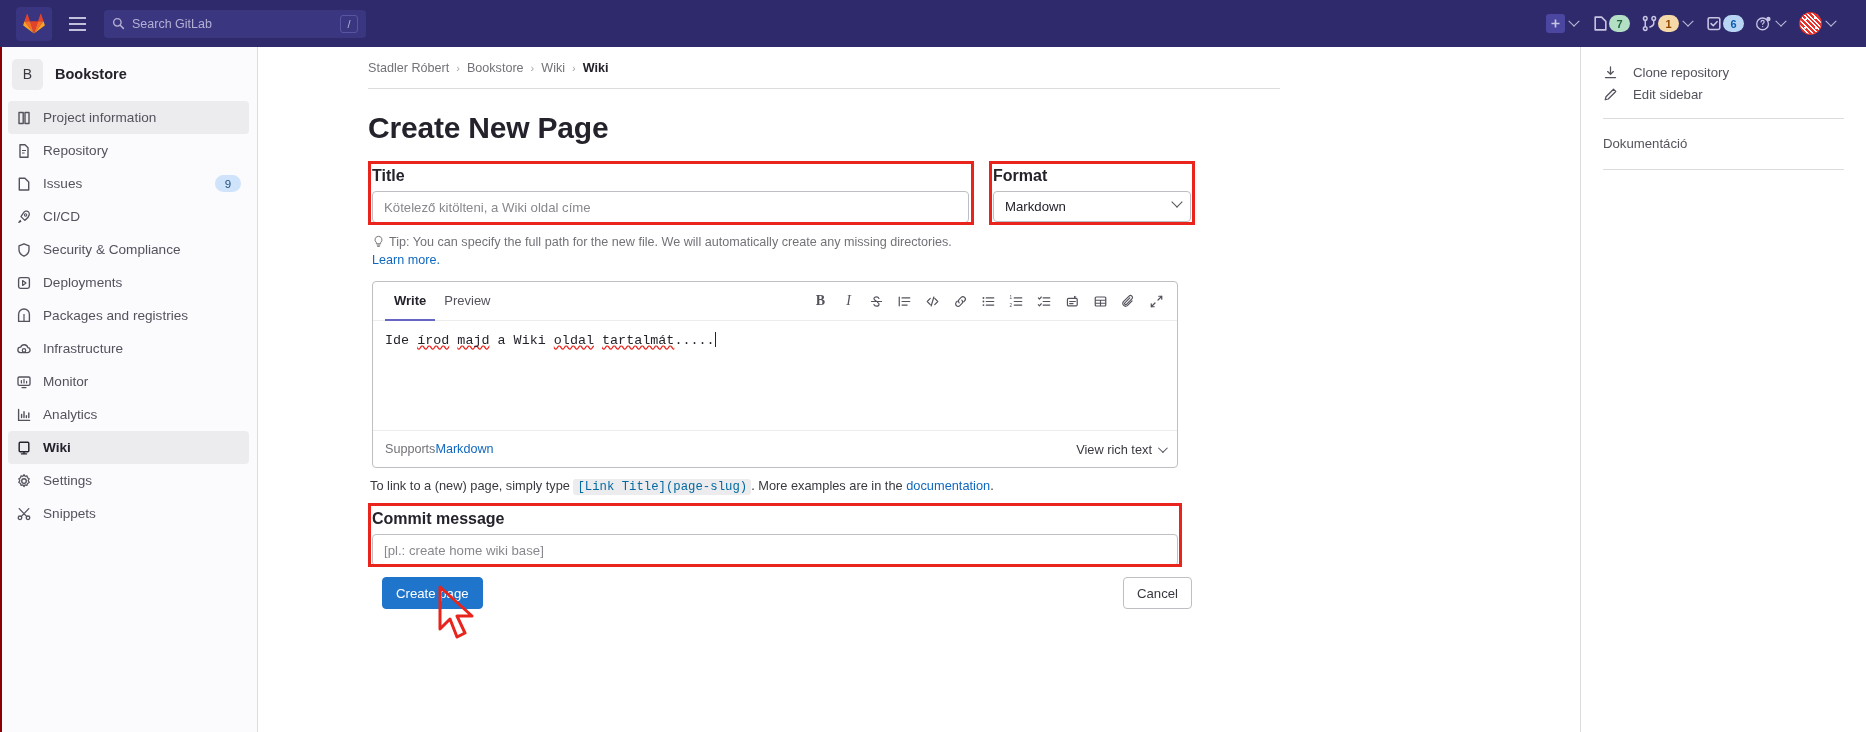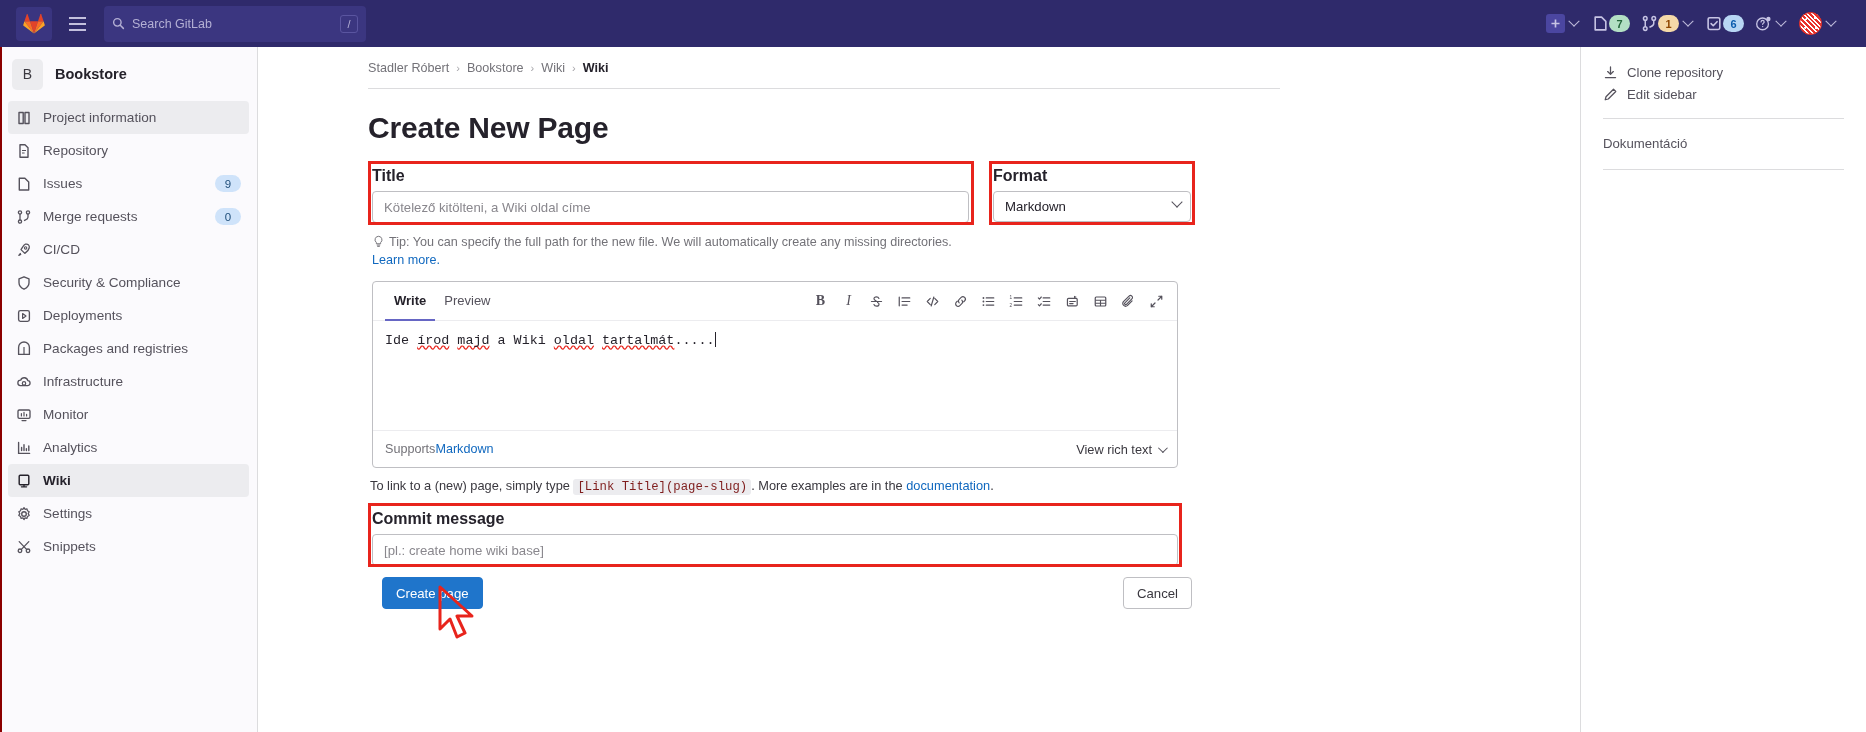--- a/index.html
+++ b/index.html
@@ -21,21 +21,21 @@
     background: #3a3580; display: flex; align-items: center; justify-content: center;
     margin-right: 10px; flex: none;
   }
   .hamburger {
     width: 30px; height: 30px; display: flex; flex-direction: column;
     justify-content: center; gap: 4px; align-items: center; margin-right: 12px;
     cursor: pointer; flex: none;
   }
   .hamburger i { display:block; width: 17px; height: 2px; background: #c3c0dd; }
   .search-box {
-    width: 262px; height: 36px; background: #3b3680; border-radius: 4px;
+    width: 262px; height: 28px; background: #3b3680; border-radius: 4px;
     display: flex; align-items: center; padding: 0 8px; position: relative;
     flex: none;
   }
   .search-box .mag { width: 13px; height: 13px; flex: none; margin-right: 7px; }
   .search-box .sph {
     font-size: 12.5px; color: #b4b0d4; flex: 1;
     overflow: hidden; white-space: nowrap;
   }
   .slash-key {
     width: 18px; height: 18px; border: 1px solid #5a55a0; border-radius: 3px;
@@ -208,21 +208,21 @@
   .rich-chev {
     width: 7px; height: 7px; border-right: 1.5px solid #55525c;
     border-bottom: 1.5px solid #55525c; transform: rotate(45deg) translateY(-2px);
   }
   .link-hint {
     position: absolute; top: 311px; left: 2px; width: 980px;
     font-size: 12.8px; color: #3a383f;
   }
   .code-chip {
     font-family: "Liberation Mono", monospace; font-size: 12.3px;
-    background: #ececef; border-radius: 3px; padding: 1px 4px; color: #7f1d1d;
+    background: #ececef; border-radius: 3px; padding: 1px 4px; color: #0369a1;
   }
   .commit-wrap { position: absolute; top: 343px; left: 4px; width: 806px; }
   .btn-row { position: absolute; top: 410px; left: 14px; width: 810px; }
   .btn {
     height: 32px; border-radius: 4px; font-size: 13.2px; cursor: pointer;
     font-family: "Liberation Sans", sans-serif; padding: 0 13px;
     display: inline-flex; align-items: center; justify-content: center;
   }
   .btn-primary { background: #1f75cb; color: #fff; border: 1px solid #1f75cb; }
   .btn-default {
@@ -231,21 +231,21 @@
   }
   
   .cursor-arrow { position: absolute; left: 54px; top: 8px; z-index: 12; pointer-events:none; }
 
   
   .rightbar {
     position: absolute; top: 47px; left: 1580px; width: 286px; height: 685px;
     background: #fff; border-left: 1px solid #dcdcde; padding: 14px 22px 0 22px;
   }
   .rb-link {
-    display: flex; align-items: center; gap: 9px; font-size: 13.2px;
+    display: flex; align-items: center; gap: 15px; font-size: 13.2px;
     color: #55525c; height: 22px; cursor: pointer; text-decoration: none;
   }
   .rb-ico { width: 15px; height: 15px; flex: none; display:block; }
   .rb-rule { height: 1px; background: #dcdcde; margin: 13px 0 0 0; }
   .rb-section {
     font-size: 13.2px; color: #55525c; margin-top: 17px;
   }
   .rb-rule2 { height: 1px; background: #dcdcde; margin-top: 18px; }
 </style>
 </head>
@@ -359,30 +359,20 @@
     </div>
 
     <div class="side-item">
       <svg class="si-ico" viewBox="0 0 16 16">
         <path d="M3.3 2.2h5.6l3.8 3.8v8H3.3z" fill="none" stroke="#55525c" stroke-width="1.4" stroke-linejoin="round"></path>
       </svg>
       <span class="si-lbl">Issues</span>
       <span class="side-badge">9</span>
     </div>
 
-    <div class="side-item">
-      <svg class="si-ico" viewBox="0 0 16 16">
-        <circle cx="4" cy="3.4" r="1.6" fill="none" stroke="#55525c" stroke-width="1.3"></circle>
-        <circle cx="4" cy="12.6" r="1.6" fill="none" stroke="#55525c" stroke-width="1.3"></circle>
-        <circle cx="12" cy="3.4" r="1.6" fill="none" stroke="#55525c" stroke-width="1.3"></circle>
-        <path d="M4 5.1v5.8M12 5.1v3.2c0 2-2.1 2.4-4 3.3" fill="none" stroke="#55525c" stroke-width="1.3"></path>
-      </svg>
-      <span class="si-lbl">Merge requests</span>
-      <span class="side-badge">0</span>
-    </div>
 
     <div class="side-item">
       <svg class="si-ico" viewBox="0 0 16 16">
         <path d="M9.4 2.2c2.6-.6 4.4 1.2 3.8 3.8-.4 1.8-2.4 4-4.4 5.4L5 7.6C6.4 5.6 7.6 2.6 9.4 2.2z" fill="none" stroke="#55525c" stroke-width="1.3" stroke-linejoin="round"></path>
         <circle cx="9.6" cy="5.9" r="1.2" fill="none" stroke="#55525c" stroke-width="1.1"></circle>
         <path d="M4.6 11.2l-1.8 2.2 2.4-1.2" fill="none" stroke="#55525c" stroke-width="1.2" stroke-linejoin="round"></path>
       </svg>
       <span class="si-lbl">CI/CD</span>
     </div>
 

